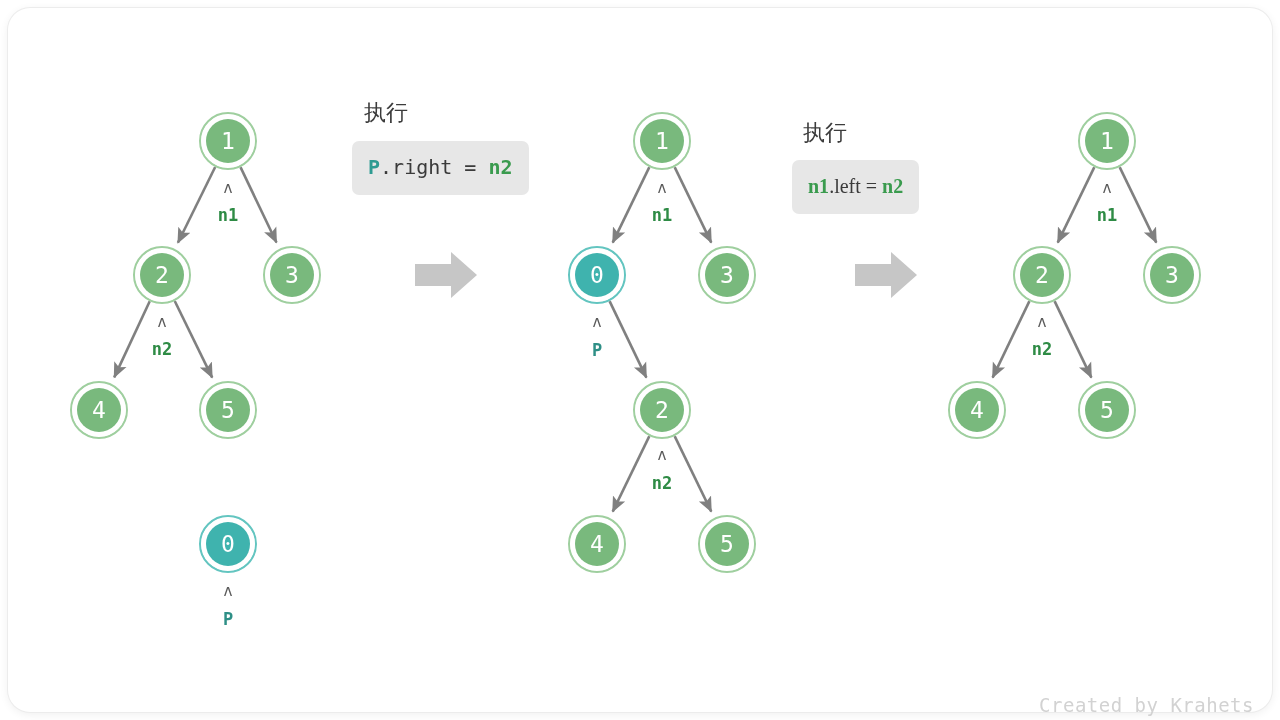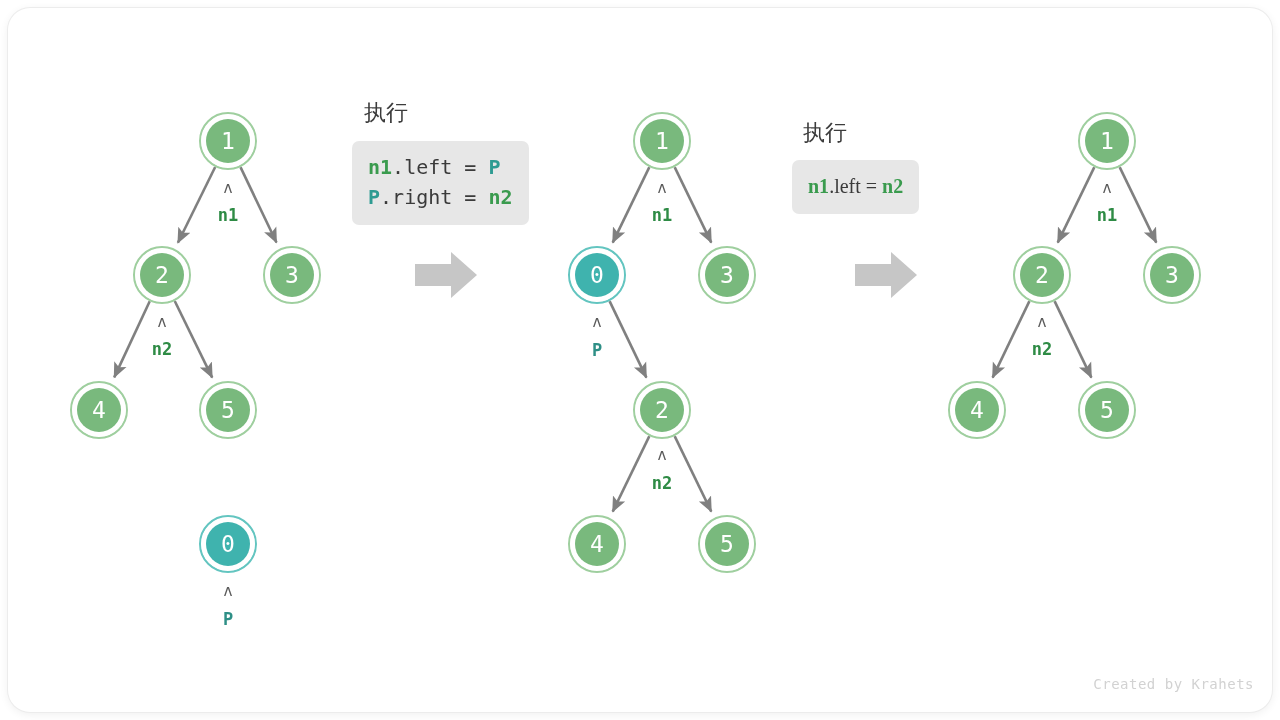--- a/index.html
+++ b/index.html
@@ -70,23 +70,23 @@
     white-space: pre;
     box-sizing: border-box;
   }
   .tok-green { color: #3a9b4e; font-weight: bold; }
   .tok-teal  { color: #2e9b92; font-weight: bold; }
   .tok-plain { color: #3a3a3a; }
 
   #watermark {
     position: absolute;
     right: 26px;
-    bottom: 28px;
-    font-family: "DejaVu Sans Mono", monospace;
-    font-size: 14px;
+    bottom: 4px;
+    font-family: "DejaVu Sans Mono", monospace;
+    font-size: 19px;
     color: #d2d2d2;
     letter-spacing: 0.5px;
   }
 </style>
 </head>
 <body>
 
 <div id="stage">
   <div id="card"></div>
 
@@ -233,19 +233,19 @@
         <text x="1042" y="327" text-anchor="middle" class="ptr-caret">ʌ</text>
         <text x="1042" y="355" text-anchor="middle" class="ptr-label green">n2</text>
       </g>
     <g id="bigarrows-group">
         <polygon points="415,264 451,264 451,252 477,275 451,298 451,286 415,286" fill="#c6c6c6"></polygon>
         <polygon points="855,264 891,264 891,252 917,275 891,298 891,286 855,286" fill="#c6c6c6"></polygon>
       </g>
   </svg>
 
   <div class="exec-label" style="left:364px; top:98px;">执行</div>
-  <div class="code-box" id="code-box-2" style="left:352px; top:141px;"><div><span class="tok-green">n1</span><span class="tok-plain">.left = </span><span class="tok-teal">P</span></div><div><span class="tok-teal">P</span><span class="tok-plain">.right = </span><span class="tok-green">n2</span></div></div>
+  <div class="code-box" id="code-box-2" style="left:352px; top:141px;"><div><span class="tok-teal">P</span><span class="tok-plain">.right = </span><span class="tok-green">n2</span></div></div>
 
   <div class="exec-label" style="left:803px; top:118px;">执行</div>
   <div class="code-box" id="code-box-3" style="left:792px; top:160px;font-family:Liberation Serif, serif;"><div><span class="tok-green">n1</span><span class="tok-plain">.left = </span><span class="tok-green">n2</span></div></div>
 
   <div id="watermark">Created by Krahets</div>
 </div>
 
 </body></html>

